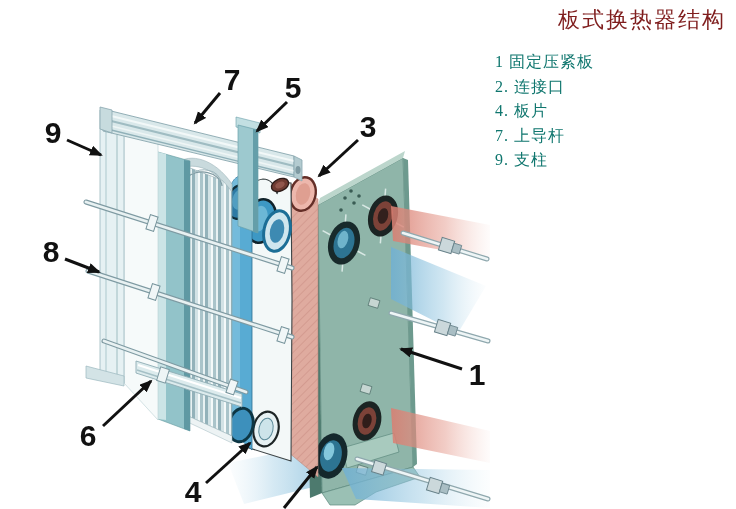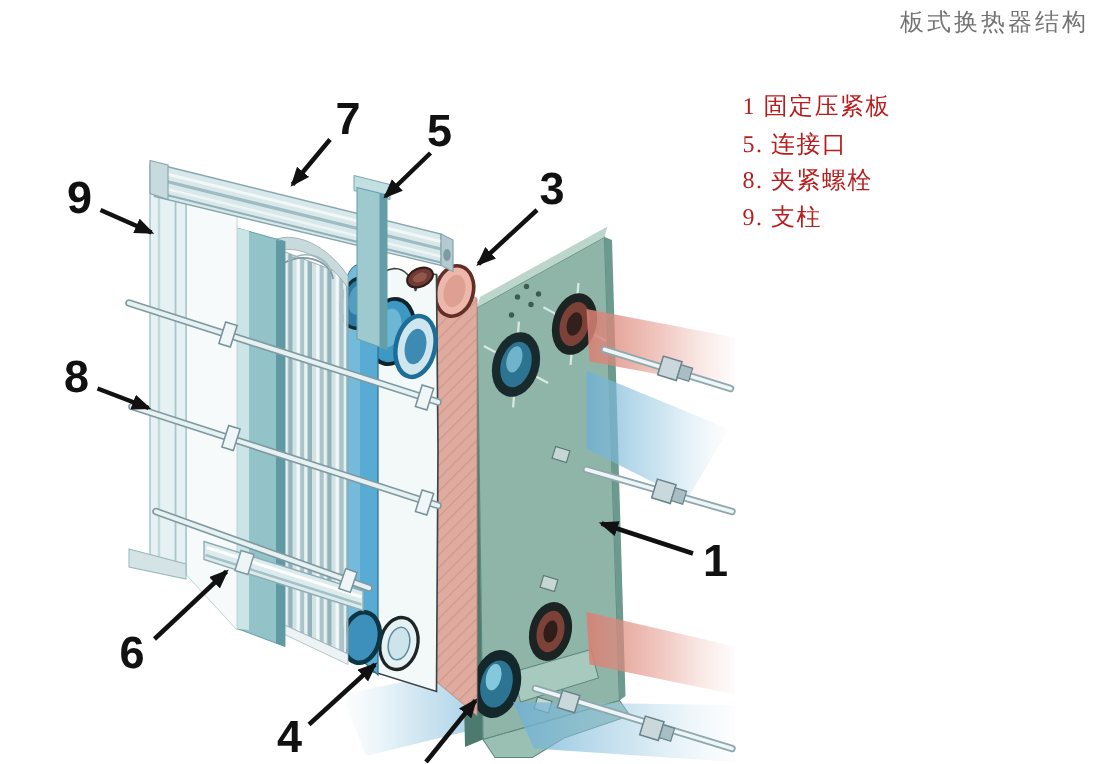--- a/index.html
+++ b/index.html
@@ -3,27 +3,27 @@
 <meta charset="utf-8">
 <style>
   html,body{margin:0;padding:0;}
   body{
     width:736px;height:509px;position:relative;overflow:hidden;
     background:#ffffff;
     font-family:"Liberation Serif", serif;
   }
   .page-title{
     position:absolute;top:5px;right:10px;
-    font-size:16px;letter-spacing:2px;color:#737373;
+    font-size:22px;letter-spacing:2px;color:#7f1d1d;
     font-family:Liberation Sans, sans-serif;
     white-space:nowrap;
   }
   .legend{
-    position:absolute;left:495px;top:60px;margin:0;padding:0;
-    list-style:none;color:#b91c1c;font-size:16px;
+    position:absolute;left:495px;top:50px;margin:0;padding:0;
+    list-style:none;color:#0f766e;font-size:16px;
   }
   .legend li{
     line-height:24.5px;white-space:nowrap;letter-spacing:1px;
   }
   .diagram-svg{position:absolute;left:0;top:0;}
   .callout{
     position:absolute;transform:translate(-50%,-50%);
     font-family:"Liberation Sans", sans-serif;
     font-weight:bold;font-size:30px;color:#111111;line-height:1;
   }
@@ -301,16 +301,17 @@
 <span class="callout" style="left:368px;top:127px">3</span>
 <span class="callout" style="left:51px;top:252px">8</span>
 <span class="callout" style="left:88px;top:436px">6</span>
 <span class="callout" style="left:193px;top:492px">4</span>
 <span class="callout" style="left:477px;top:375px">1</span>
 
 <div class="page-title">板式换热器结构</div>
 
 <ul class="legend">
   <li>1 固定压紧板</li>
-  <li>5. 连接口</li>
-  <li>8. 夹紧螺栓</li>
+  <li>2. 连接口</li>
+  <li>4. 板片</li>
+  <li>7. 上导杆</li>
   <li>9. 支柱</li>
 </ul>
 
 </body></html>

